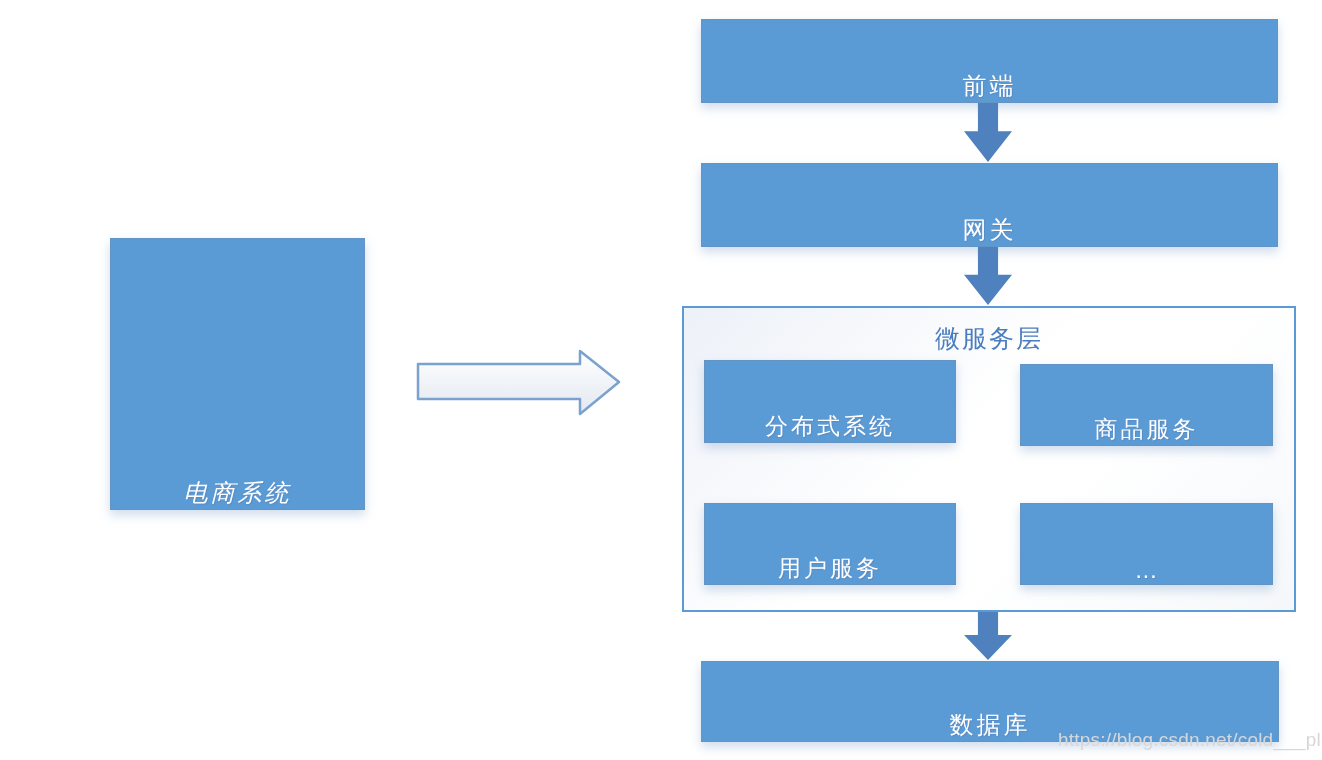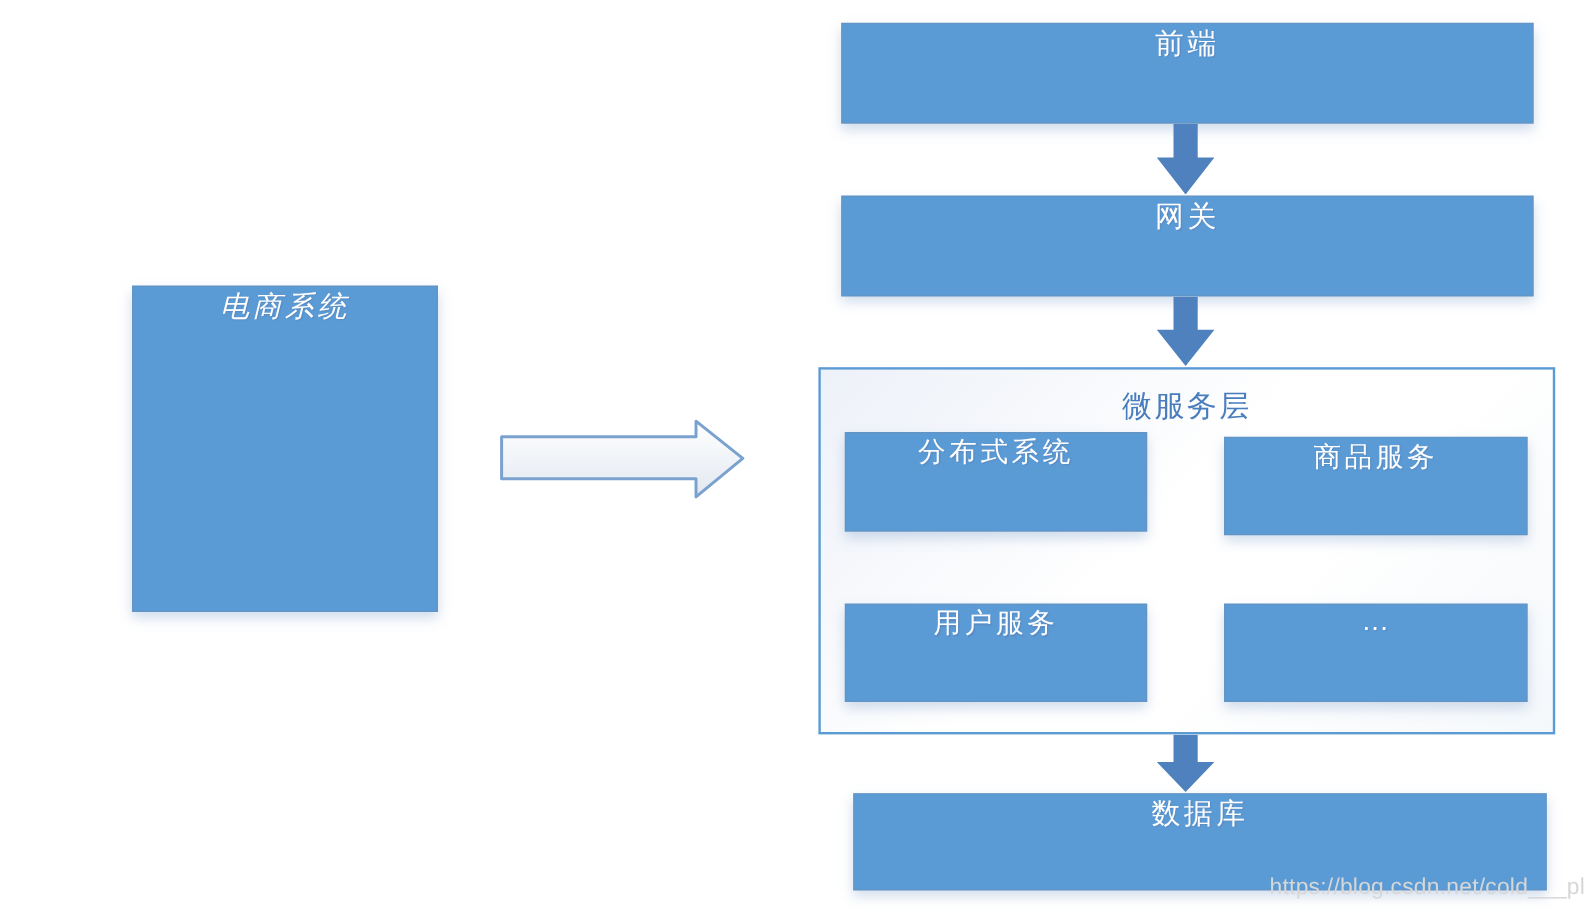--- a/index.html
+++ b/index.html
@@ -14,32 +14,32 @@
     overflow: hidden;
   }
 
   
   .node {
     position: absolute;
     background: #5b9bd5;
     border: 1px solid rgba(110, 140, 175, 0.45);
     box-shadow: 0 5px 10px rgba(120, 155, 200, 0.35);
     display: flex;
-    align-items: flex-start;
+    align-items: flex-end;
     justify-content: center;
     color: #ffffff;
     font-size: 24px;
     letter-spacing: 3px;
     text-shadow: 1px 1px 1px rgba(90, 110, 160, 0.35);
   }
 
   .monolith   { left: 110px; top: 238px; width: 255px; height: 272px; font-style: italic; }
   .frontend   { left: 701px; top:  19px; width: 577px; height:  84px; }
   .gateway    { left: 701px; top: 163px; width: 577px; height:  84px; }
-  .database   { left: 701px; top: 661px; width: 578px; height:  81px; margin-left: 10px; }
+  .database   { left: 701px; top: 661px; width: 578px; height:  81px; }
 
   
   .ms-container {
     position: absolute;
     left: 682px; top: 306px; width: 614px; height: 306px;
     border: 2px solid #5b9bd5;
     background: linear-gradient(135deg, #edf1f8 0%, #ffffff 45%, #ffffff 62%, #f5f8fb 100%);
   }
   .ms-title {
     position: absolute;

